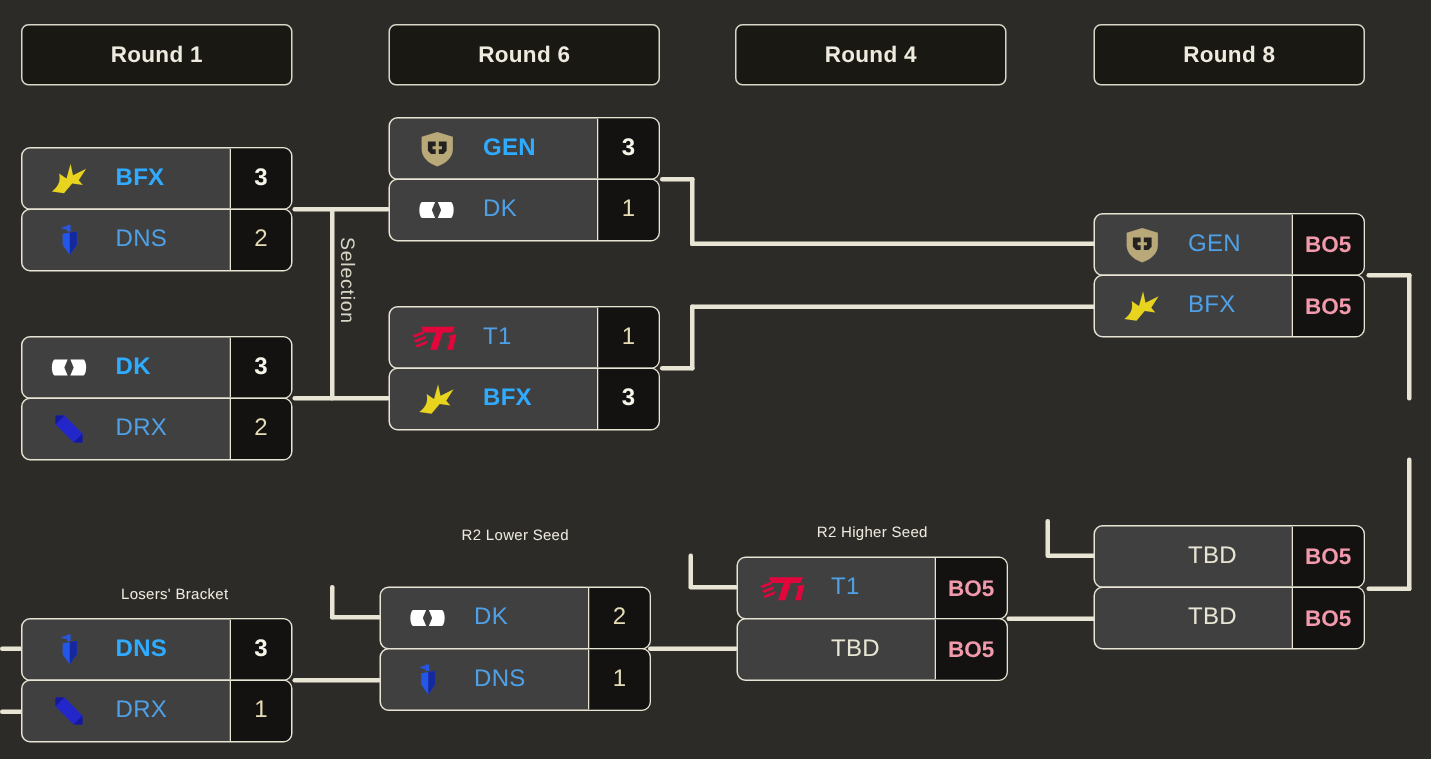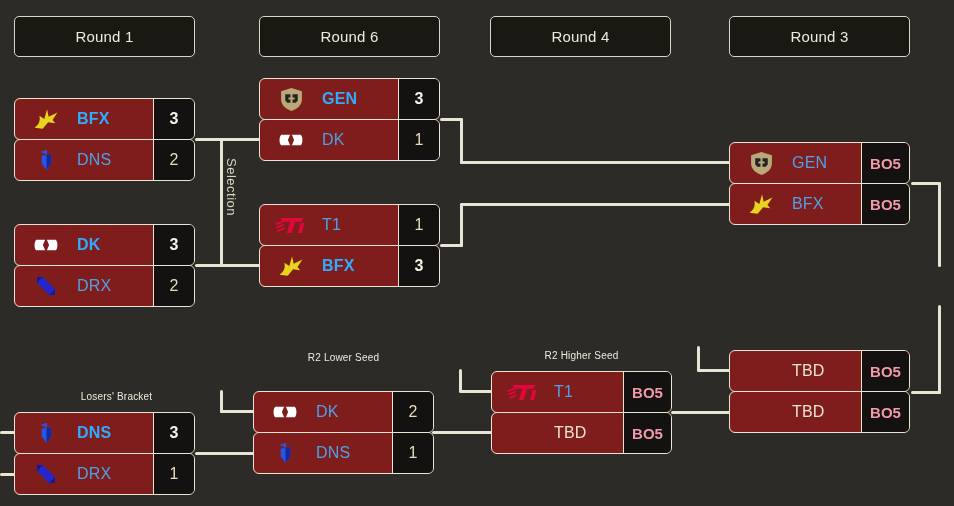--- a/index.html
+++ b/index.html
@@ -7,27 +7,27 @@
     width:954px;height:506px;position:relative;overflow:hidden;
     background:#2d2b28;
     font-family:"Liberation Sans","DejaVu Sans",sans-serif;
     -webkit-font-smoothing:antialiased;
   }
   
   .round-header{
     position:absolute;top:16px;width:181px;height:41px;box-sizing:border-box;
     background:#191813;border:1.5px solid #d9d6c7;border-radius:5px;
     display:flex;align-items:center;justify-content:center;
-    color:#eeeade;font-size:15px;font-weight:normal;letter-spacing:.2px;
+    color:#eeeade;font-size:15px;font-weight:bold;letter-spacing:.2px;
   }
   
   .match{position:absolute;width:181px;}
   .trow{
     position:relative;height:42px;box-sizing:border-box;
-    background:#7f1d1d;border:1px solid #e9e5d4;border-radius:6px;
+    background:#404040;border:1px solid #e9e5d4;border-radius:6px;
     display:flex;align-items:center;
   }
   .trow + .trow{margin-top:-1px;}
   .logo-slot{width:62px;flex:0 0 62px;display:flex;align-items:center;justify-content:center;}
   .tname{font-size:16px;color:#4fa0e6;letter-spacing:.2px;}
   .score{
     position:absolute;right:0;top:0;bottom:0;width:41px;box-sizing:border-box;
     background:#131210;border-left:1px solid #e9e5d4;border-radius:0 5px 5px 0;
     display:flex;align-items:center;justify-content:center;
     color:#e6ddb7;font-size:16px;
@@ -52,21 +52,21 @@
   }
 </style>
 </head>
 <body>
 
 <div>
 
   <div class="round-header" style="left:14px">Round 1</div>
   <div class="round-header" style="left:259px">Round 6</div>
   <div class="round-header" style="left:490px">Round 4</div>
-  <div class="round-header" style="left:729px">Round 3</div>
+  <div class="round-header" style="left:729px">Round 8</div>
 
   <div class="hline" style="left:195px;top:138px;width:65px"></div>
   <div class="hline" style="left:195px;top:264px;width:65px"></div>
   <div class="vline" style="left:220px;top:138px;height:129px"></div>
   <div class="selection-label">Selection</div>
 
   <div class="hline" style="left:440px;top:118px;width:23px"></div>
   <div class="vline" style="left:460px;top:118px;height:46px"></div>
   <div class="hline" style="left:460px;top:161px;width:271px"></div>
 

